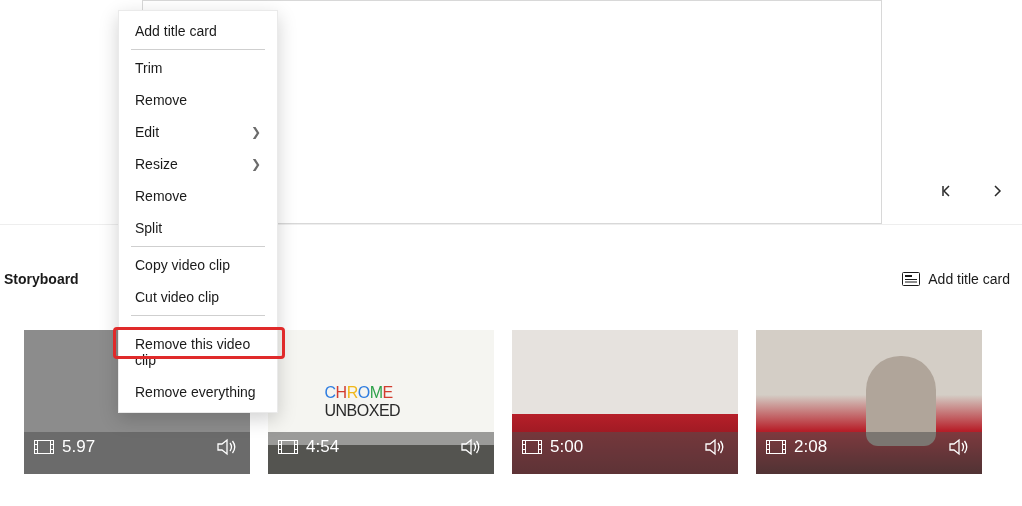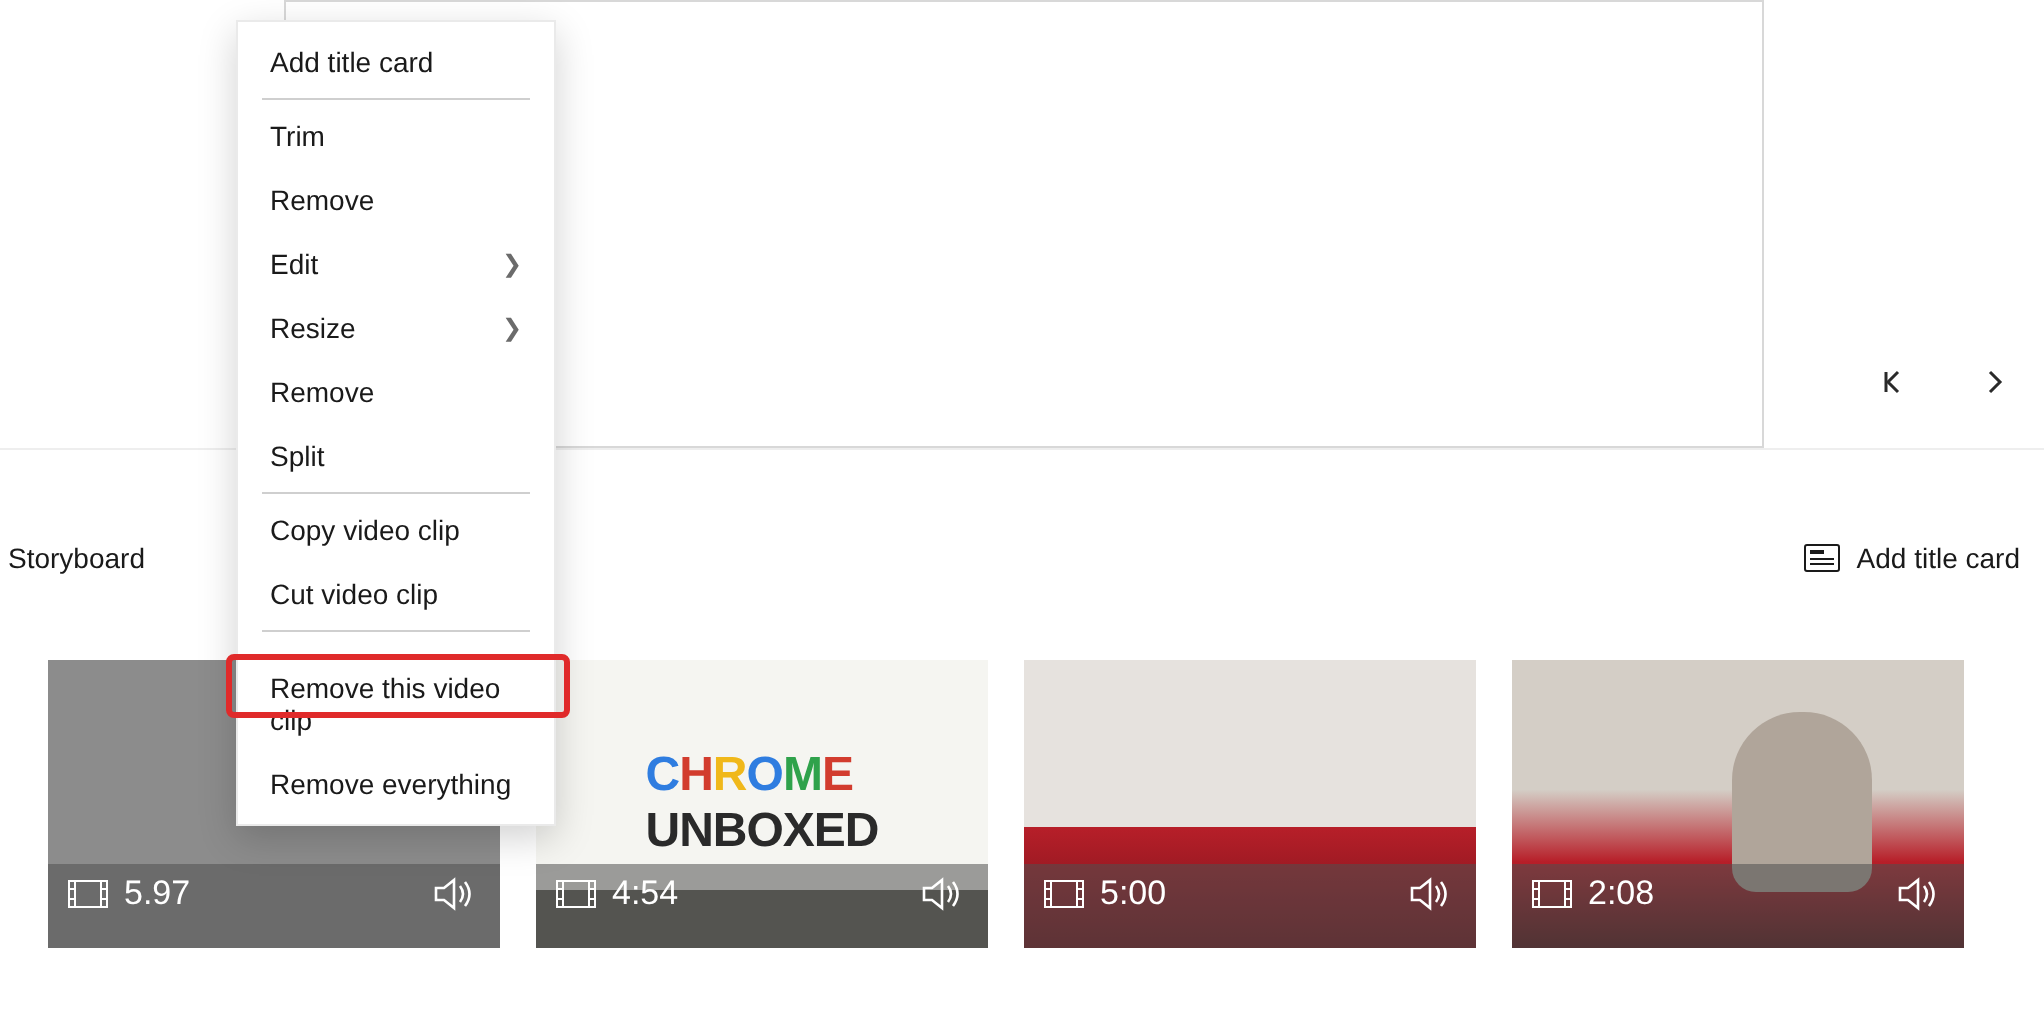--- a/index.html
+++ b/index.html
@@ -48,21 +48,21 @@
   top: 265px;
   left: 0;
   right: 0;
   height: 28px;
   display: flex;
   align-items: center;
   padding: 0 12px 0 4px;
 }
 .storyboard-title {
   font-size: 14px;
-  font-weight: 400;
+  font-weight: 700;
   color: #1a1a1a;
 }
 .storyboard-header .spacer { flex: 1; }
 .add-title-card-btn {
   display: flex;
   align-items: center;
   gap: 8px;
   font-size: 14px;
   color: #1a1a1a;
   cursor: pointer;
@@ -105,21 +105,21 @@
 
 .thumb-1 { background: linear-gradient(#8c8c8c, #8c8c8c); }
 .thumb-2 { background: #f5f5f1; }
 .thumb-2::after {
   content:"";
   position:absolute; left:0; right:0; bottom:0; height:20%;
   background:#5a5a50;
 }
 .chrome-text {
   position:absolute; top:50%; left:50%; transform:translate(-50%,-50%);
-  font-weight:700; font-size:24px; letter-spacing:-0.5px;
+  font-weight:400; font-size:16px; letter-spacing:-0.5px;
 }
 .chrome-text .c1{color:#2f7de0;} .chrome-text .c2{color:#d23c2e;}
 .chrome-text .c3{color:#f0b81a;} .chrome-text .c4{color:#2f7de0;}
 .chrome-text .c5{color:#2fa24b;} .chrome-text .c6{color:#d23c2e;}
 .chrome-text .rest{color:#2a2a2a;}
 .thumb-3 { background: linear-gradient(#e6e2de 0%,#e6e2de 58%, #b71f29 58%, #6e1018 100%); }
 .thumb-4 { background: linear-gradient(#d4cec6 0%, #d4cec6 45%, #b71f29 70%, #521014 100%); }
 .thumb-4::before{
   content:""; position:absolute; right:46px; top:26px; width:70px; height:90px;
   background:#b0a59a; border-radius:34px 34px 12px 12px;

